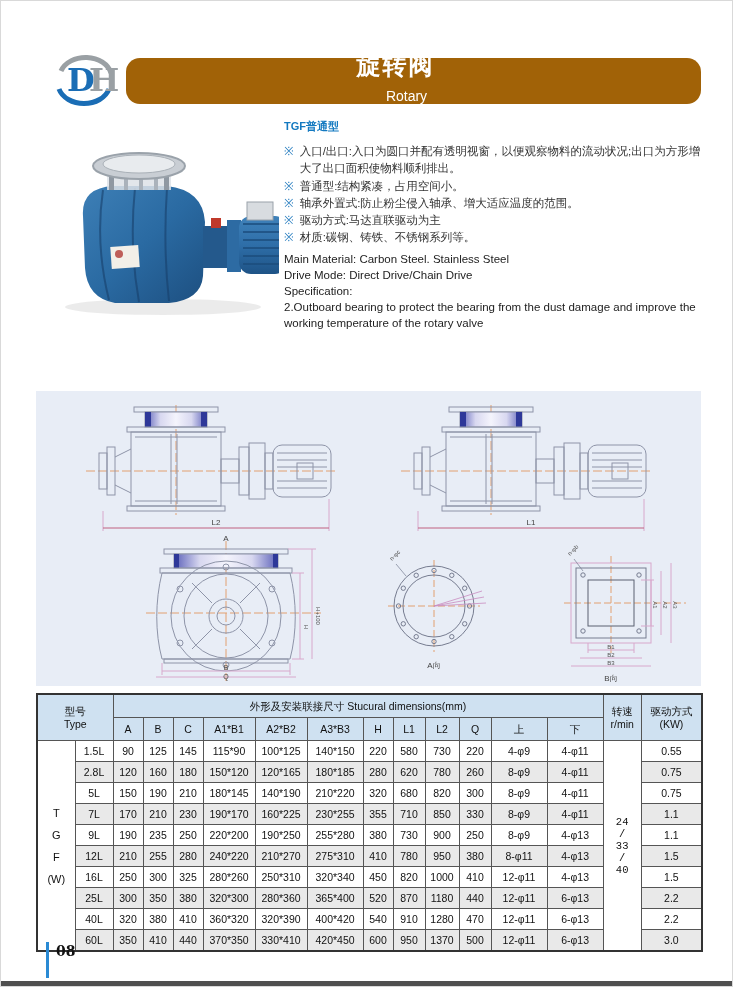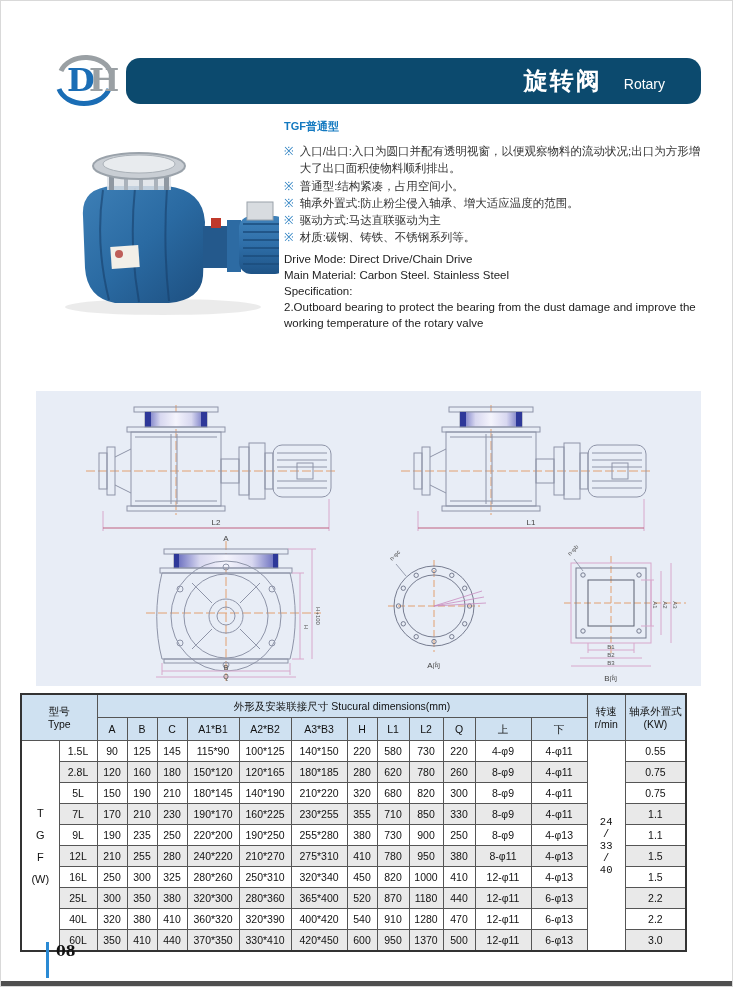--- a/index.html
+++ b/index.html
@@ -3,42 +3,42 @@
 <meta charset="utf-8">
 <style>
   html,body{margin:0;padding:0;background:#fff;}
   .page{position:relative;width:733px;height:987px;background:#ffffff;overflow:hidden;
         font-family:"Liberation Sans",sans-serif;box-sizing:border-box;
         border:1px solid #d9d9d9;}
   .bottom-edge{position:absolute;left:0;right:0;bottom:0;height:5px;background:#4f4f4f;}
 
   
   .logo{position:absolute;left:46px;top:50px;width:74px;height:60px;}
-  .banner{position:absolute;left:125px;top:57px;width:575px;height:46px;background:#0c4a6e;
+  .banner{position:absolute;left:125px;top:57px;width:575px;height:46px;background:#a16207;
           border-radius:14px;display:flex;align-items:center;justify-content:flex-end;
-          padding-right:36px;box-sizing:border-box;color:#fff;}
+          padding-right:36px;box-sizing:border-box;color:#fff;flex-direction:column;}
   .banner-cn{font-size:24px;font-weight:bold;letter-spacing:2px;}
   .banner-en{font-size:14px;margin-left:22px;margin-top:6px;}
 
   
   .photo{position:absolute;left:50px;top:143px;width:228px;height:178px;}
   .intro-text{position:absolute;left:283px;top:118px;width:420px;}
   .h-blue{color:#1379c0;font-size:11px;font-weight:bold;margin:0 0 9px 0;}
   .bullets{list-style:none;margin:0;padding:0;}
   .bullets li{display:flex;font-size:11.5px;color:#333;line-height:1.5;}
   .bullets .mk{color:#2a7fc0;margin-right:6px;flex:0 0 auto;}
   .en-block{margin-top:4px;}
   .en-block p{margin:0;font-size:11.5px;color:#222;line-height:1.4;}
   .h-en{margin-top:14px;}
 
   
   .drawings{position:absolute;left:35px;top:390px;width:665px;height:295px;background:#e8edf6;}
 
   
-  table.specs{position:absolute;left:19px;top:692px;width:665px;border-collapse:collapse;
+  table.specs{position:absolute;left:35px;top:692px;width:665px;border-collapse:collapse;
               table-layout:fixed;font-size:10.5px;color:#111;}
   table.specs th,table.specs td{border:1px solid #555;text-align:center;padding:0;
               overflow:hidden;white-space:nowrap;}
   table.specs{border:2px solid #333;}
   table.specs thead th{background:#cfe1f1;font-weight:normal;line-height:1.2;height:22px;}
   table.specs tbody td{height:20px;background:#fff;}
   table.specs tbody tr:nth-child(even) td{background:#e9e9e9;}
   table.specs tbody td.nostripe{background:#fff !important;}
   .series-cell div{line-height:22px;font-size:11px;}
   .speed-cell div{line-height:12px;font-size:10.5px;font-family:Liberation Mono, monospace;}
@@ -123,22 +123,22 @@
       <li>
           <span class="mk">※</span>
           <span>驱动方式:马达直联驱动为主</span>
         </li>
       <li>
           <span class="mk">※</span>
           <span>材质:碳钢、铸铁、不锈钢系列等。</span>
         </li>
     </ul>
     <div class="en-block">
+      <p>Main Material: Carbon Steel. Stainless Steel</p>
       <p>Drive Mode: Direct Drive/Chain Drive</p>
-      <p>Main Material: Carbon Steel. Stainless Steel</p>
       <p>Specification:</p>
       <p>2.Outboard bearing to protect the bearing from the dust damage and improve the working temperature of the rotary valve</p>
     </div>
   </div>
 
   <div class="drawings">
     <svg width="665" height="295" viewBox="0 0 665 295">
       <defs>
         <linearGradient id="neckG" x1="0" y1="0" x2="1" y2="0">
           <stop offset="0" stop-color="#5a5fb8"></stop>
@@ -303,21 +303,21 @@
         <th colspan="2" rowspan="2">
           <div>型号</div>
             <div>Type</div>
         </th>
         <th colspan="12">外形及安装联接尺寸 Stucural dimensions(mm)</th>
         <th rowspan="2">
           <div>转速</div>
             <div>r/min</div>
         </th>
         <th rowspan="2">
-          <div>轴承外置式</div>
+          <div>驱动方式</div>
             <div>(KW)</div>
         </th>
       </tr>
       <tr>
         <th>A</th>
         <th>B</th>
         <th>C</th>
         <th>A1*B1</th>
         <th>A2*B2</th>
         <th>A3*B3</th>

